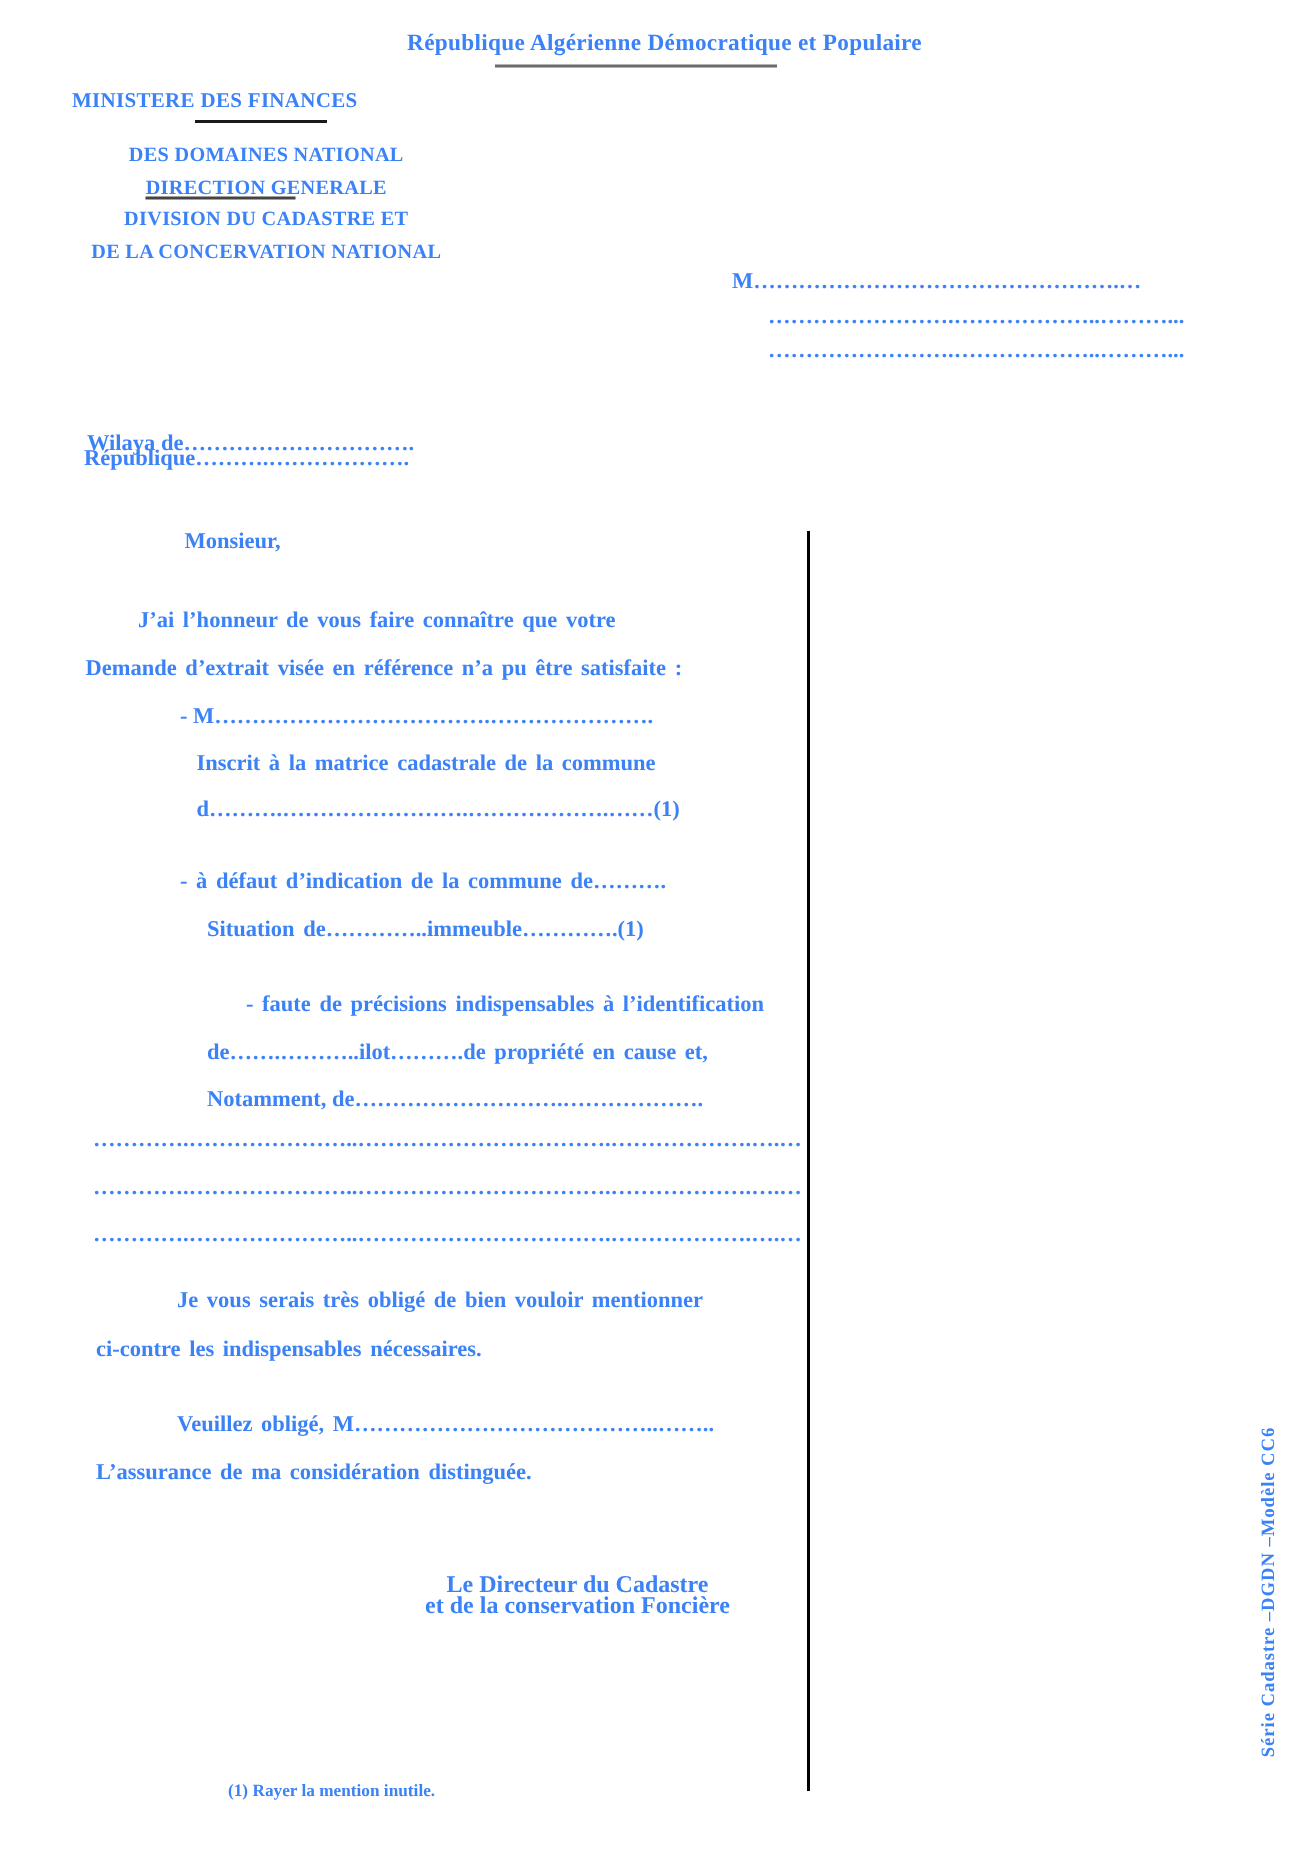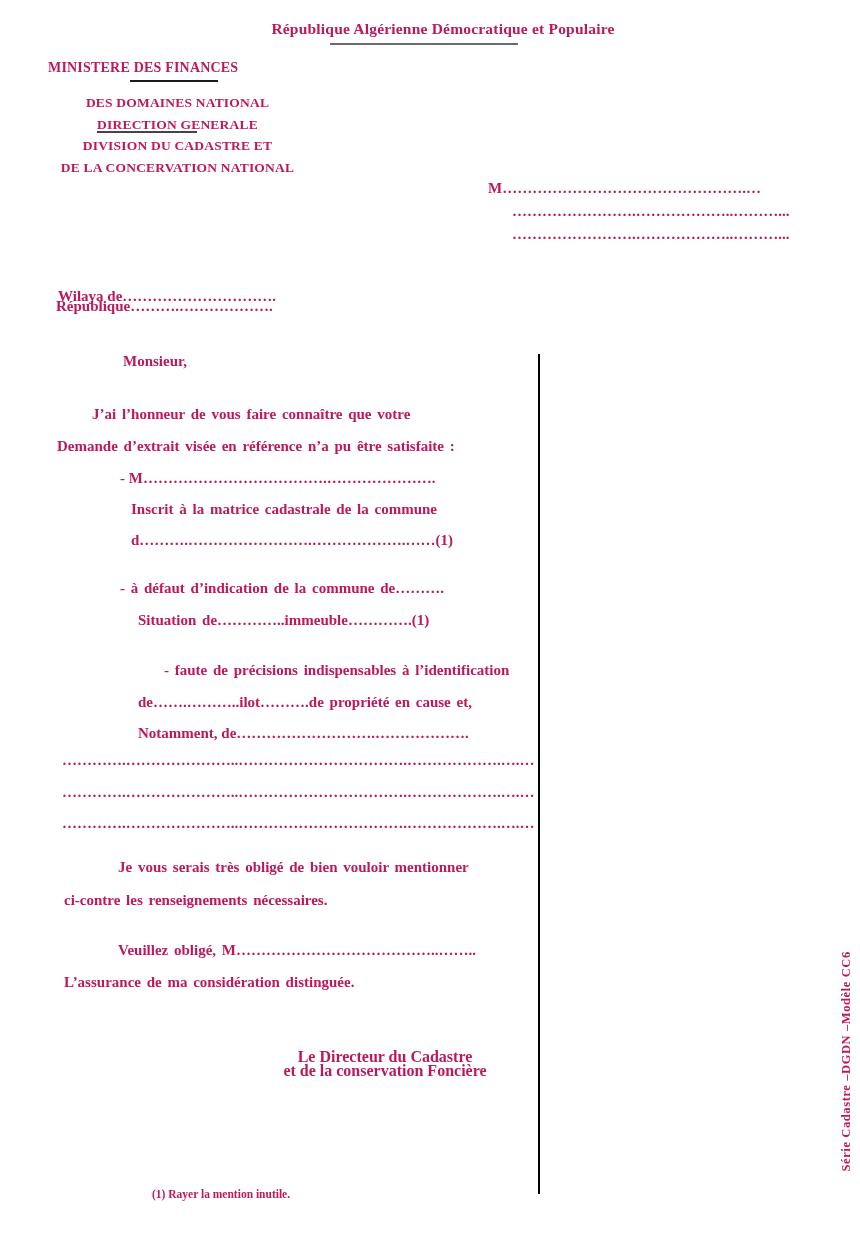--- a/index.html
+++ b/index.html
@@ -2,21 +2,21 @@
 <html><head>
 <meta charset="utf-8">
 <style>
   html,body{margin:0;padding:0;background:#fff;}
   .page{
     position:relative;
     width:860px;height:1237px;
     background:#ffffff;
     font-family:"Liberation Serif","DejaVu Serif",serif;
     font-weight:bold;
-    color:#be185d;
+    color:#3b82f6;
     overflow:hidden;
   }
   .abs{position:absolute;white-space:nowrap;}
   .t-title{font-size:15.5px;letter-spacing:.2px;}
   .t-hdr{font-size:14px;letter-spacing:.2px;}
   .t-dir{font-size:13.5px;letter-spacing:.2px;line-height:21.5px;text-align:center;}
   .t-body{font-size:15px;}
   .ws{word-spacing:2px;}
   .t-sig{font-size:16px;line-height:14px;text-align:center;}
   .t-foot{font-size:11.5px;}
@@ -68,21 +68,21 @@
 
   <div class="abs t-body ws" style="left:120px;top:662px;margin-left:44px;">- faute de précisions indispensables à l’identification</div>
   <div class="abs t-body ws" style="left:138px;top:694px;">de…….………..ilot……….de propriété en cause et,</div>
   <div class="abs t-body" style="left:138px;top:725px;">Notamment, de……………………….……………….</div>
 
   <div class="abs t-body" style="left:62px;top:752px;">………….…………………..…………………………….……………….….…</div>
   <div class="abs t-body" style="left:62px;top:784px;">………….…………………..…………………………….……………….….…</div>
   <div class="abs t-body" style="left:62px;top:815px;">………….…………………..…………………………….……………….….…</div>
 
   <div class="abs t-body ws" style="left:118px;top:859px;">Je vous serais très obligé de bien vouloir mentionner</div>
-  <div class="abs t-body ws" style="left:64px;top:892px;">ci-contre les renseignements nécessaires.</div>
+  <div class="abs t-body ws" style="left:64px;top:892px;">ci-contre les indispensables nécessaires.</div>
 
   <div class="abs t-body ws" style="left:118px;top:942px;">Veuillez obligé, M…………………………………..……..</div>
   <div class="abs t-body ws" style="left:64px;top:974px;">L’assurance de ma considération distinguée.</div>
 
 
   <div class="abs t-sig" style="left:270px;top:1050px;width:230px;white-space:normal;">
     <div>Le Directeur du Cadastre</div>
     <div>et de la conservation Foncière</div>
   </div>
 

